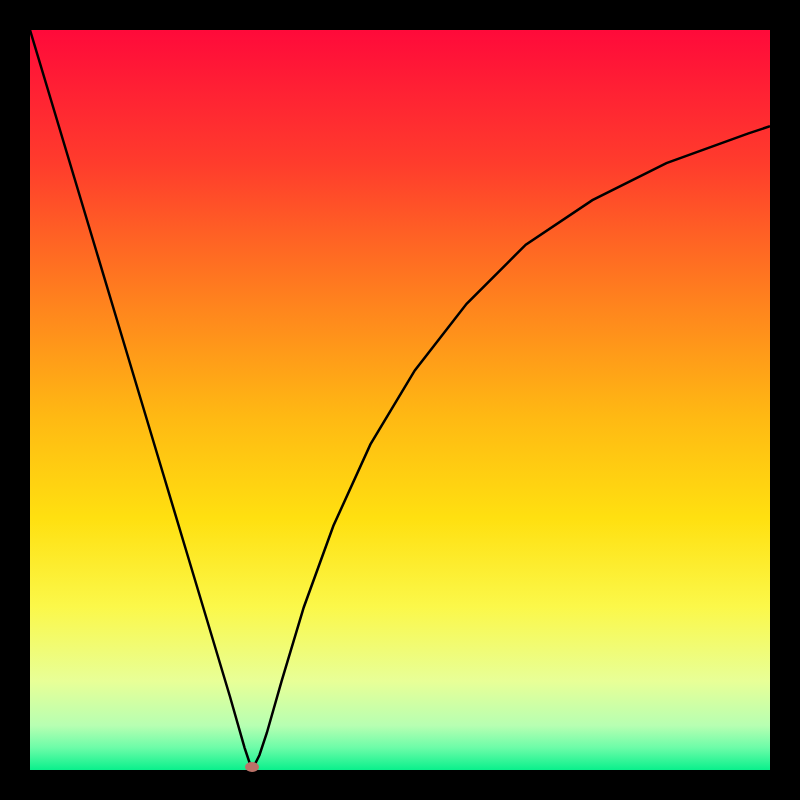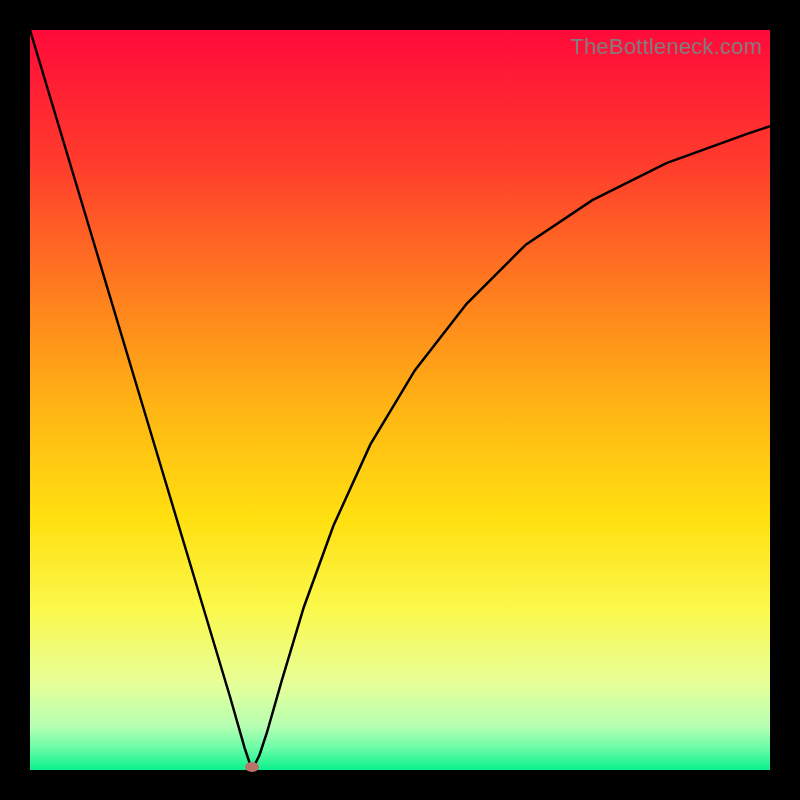--- a/index.html
+++ b/index.html
@@ -49,21 +49,20 @@
     transform: translate(-50%, -50%);
     
   }
 </style>
 </head>
 <body>
 
 <div class="frame">
   <div class="plot-area" id="plot-area" style="background: linear-gradient(rgb(255, 10, 58) 0%, rgb(255, 60, 44) 18%, rgb(255, 124, 31) 35%, rgb(255, 184, 19) 52%, rgb(255, 224, 16) 66%, rgb(251, 248, 74) 78%, rgb(232, 255, 151) 88%, rgb(183, 255, 178) 94%, rgb(108, 252, 168) 97%, rgb(10, 240, 140) 100%);">
 
-    <span class="watermark">TheBottleneck.com</span>
 
     <svg class="curve" viewBox="0 0 740 740" preserveAspectRatio="none">
       <path id="curve-path" d="M0.0 0.0 L22.2 74.0 L44.4 148.0 L66.6 222.0 L88.8 296.0 L111.0 370.0 L133.2 444.0 L155.4 518.0 L177.6 592.0 L199.8 666.0 L214.6 717.8 L222.0 740.0 L229.4 725.2 L236.8 703.0 L251.6 651.2 L273.8 577.2 L303.4 495.8 L340.4 414.4 L384.8 340.4 L436.6 273.8 L495.8 214.6 L562.4 170.2 L636.4 133.2 L717.8 103.6 L740.0 96.2" fill="none" stroke="#000000" stroke-width="2.5"></path>
     </svg>
 
     <div class="marker" id="marker" style="left: 222px; top: 737px; background: rgb(187, 114, 104);"></div>
   </div>
 </div>
 
 </body></html>

